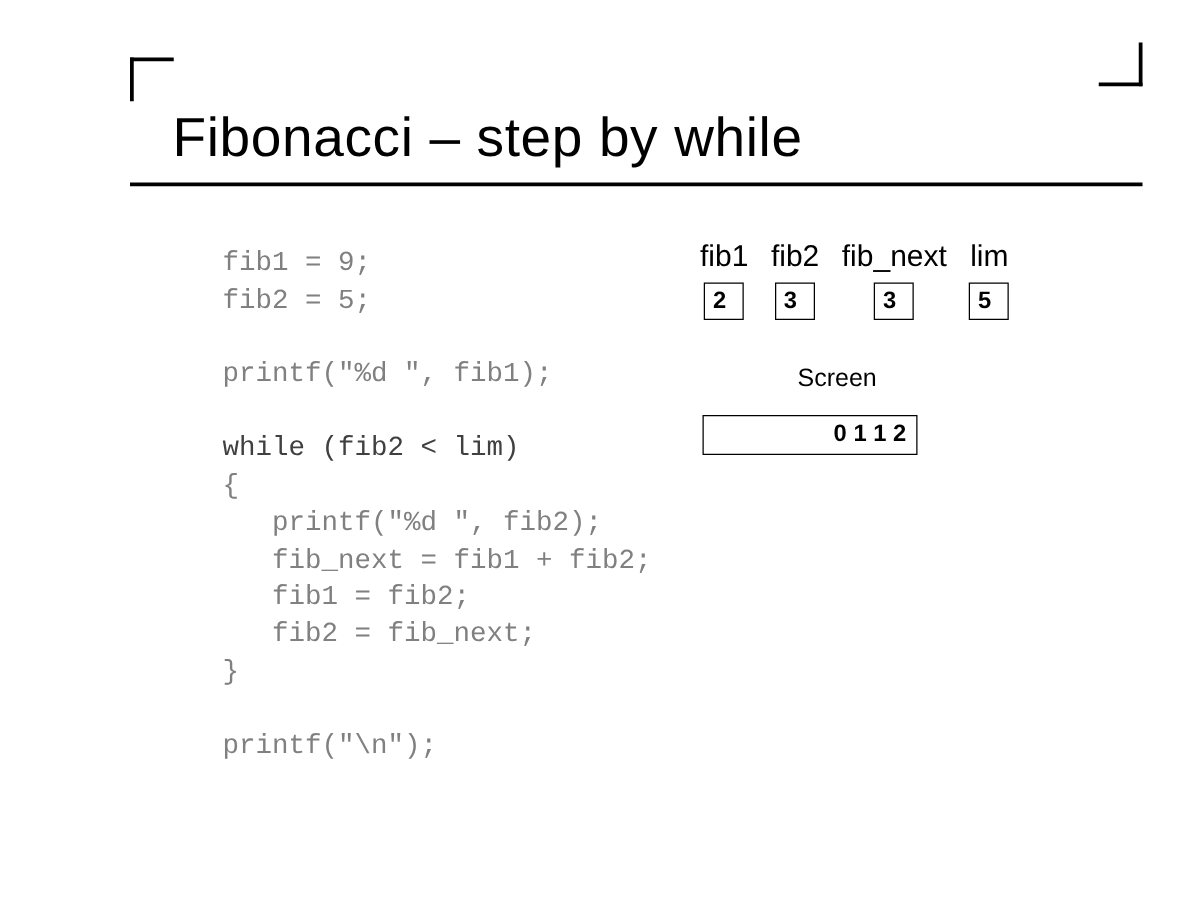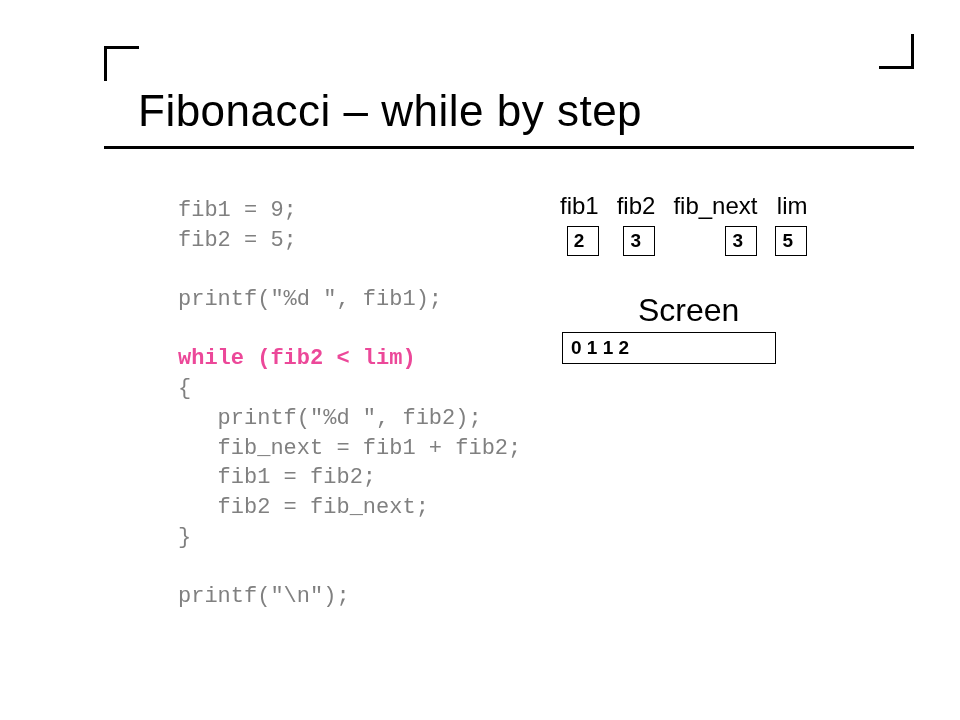--- a/index.html
+++ b/index.html
@@ -54,81 +54,81 @@
     position: absolute;
     top: 196px;
     left: 178px;
     font-family: "Courier New", Courier, monospace;
     font-size: 22px;
     line-height: 1.35;
     color: #808080;
     white-space: pre;
   }
   .code .hl {
-    color: #ec4899;
-    font-weight: bold;
+    color: #404040;
+    font-weight: normal;
     margin-top: 28px;
   }
 
   .vars {
     position: absolute;
     top: 192px;
     left: 560px;
     display: flex;
     gap: 18px;
   }
   .var {
     display: flex;
     flex-direction: column;
-    align-items: flex-end;
+    align-items: center;
   }
   .var-label {
     font-size: 24px;
     margin-bottom: 6px;
   }
   .var-box {
     border: 1.5px solid #000;
     font-family: Arial, sans-serif;
     font-weight: bold;
     font-size: 19px;
     padding: 3px 6px;
     min-width: 32px;
     box-sizing: border-box;
     text-align: left;
   }
 
   .screen-label {
     position: absolute;
     top: 292px;
     left: 638px;
-    font-size: 32px;
+    font-size: 20px;
     text-align: right;
   }
   .screen-box {
     position: absolute;
     top: 332px;
     left: 562px;
     border: 1.5px solid #000;
     font-family: Arial, sans-serif;
     font-weight: bold;
     font-size: 19px;
     padding: 4px 8px;
-    width: 214px;
+    width: 172px;
     box-sizing: border-box;
-    text-align: left;
+    text-align: right;
   }
 </style>
 </head>
 <body>
 
 <div class="slide">
   <div class="corner-tl"></div>
   <div class="corner-br"></div>
 
-  <div class="title">Fibonacci – while by step</div>
+  <div class="title">Fibonacci – step by while</div>
   <div class="title-underline"></div>
 
   <div class="code"><span>fib1 = 9;</span>
 <span>fib2 = 5;</span>
 <span></span>
 <span>printf("%d ", fib1);</span>
 <span></span>
 <span class="hl">while (fib2 &lt; lim)</span>
 <span>{</span>
 <span>   printf("%d ", fib2);</span>

